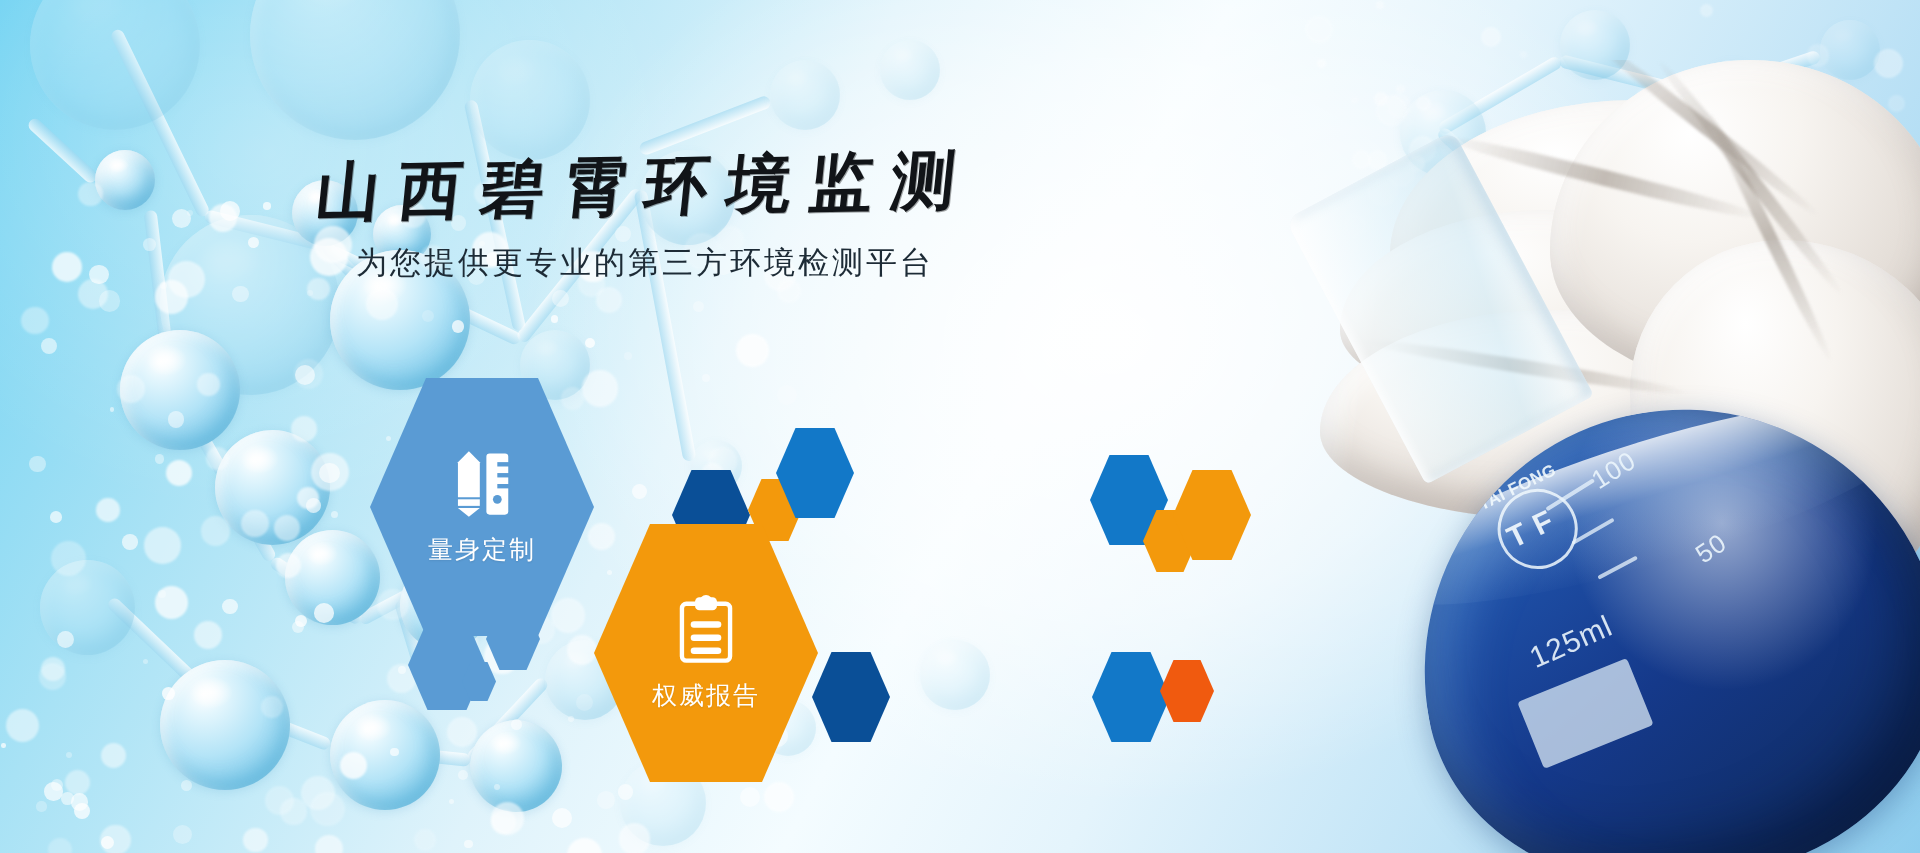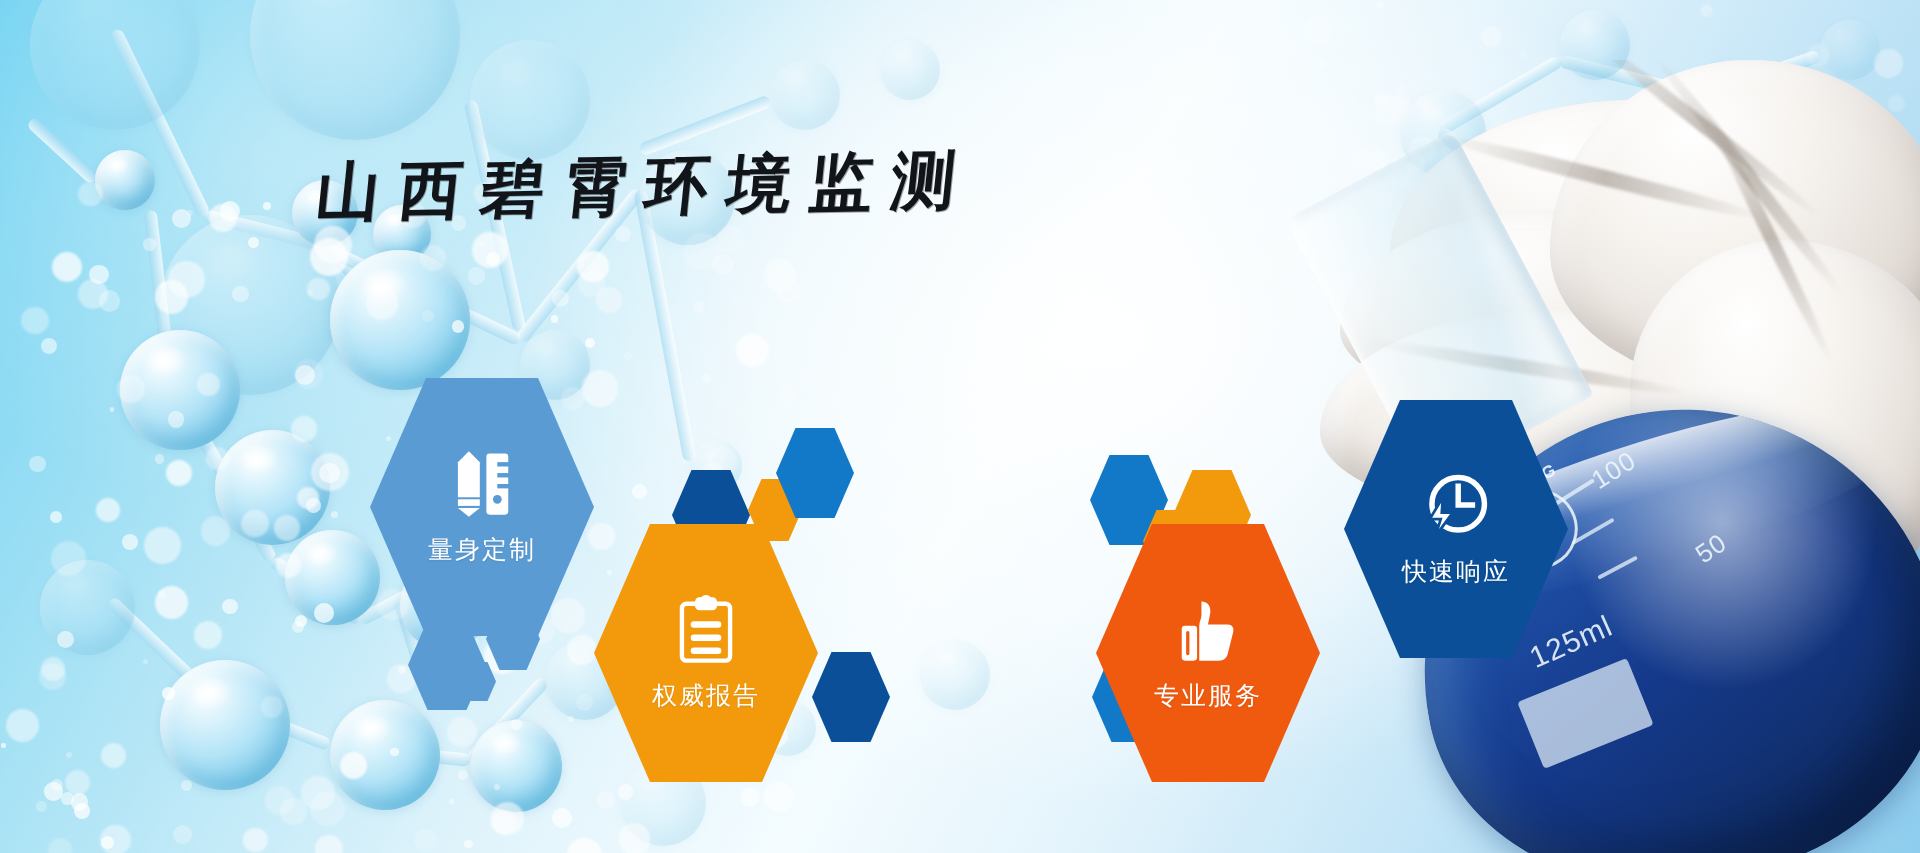--- a/index.html
+++ b/index.html
@@ -476,20 +476,21 @@
       <div class="hex deco md" style="left: 812px; top: 652px; background: rgb(10, 79, 151);"></div>
       <div class="hex deco md" style="left: 1090px; top: 455px; background: rgb(18, 120, 200);"></div>
       <div class="hex deco sm" style="left: 1143px; top: 510px; background: rgb(243, 153, 12);"></div>
       <div class="hex deco md" style="left: 1173px; top: 470px; background: rgb(243, 153, 12);"></div>
       <div class="hex deco md" style="left: 1092px; top: 652px; background: rgb(18, 120, 200);"></div>
       <div class="hex deco sm" style="left: 1160px; top: 660px; background: rgb(240, 90, 15);"></div>
     </div>
 
   <div id="title-block">
     <div id="main-title">山西碧霄环境监测</div>
+    <div id="sub-title">为您提供更专业的第三方环境检测平台</div>
   </div>
 
   <div class="hex big" style="left: 370px; top: 378px; background: rgb(90, 155, 212);">
     <span class="ico">
       <svg viewBox="0 0 64 64" width="70" height="70" aria-hidden="true">
         <polygon points="10,12 20,2 30,12 30,44 10,44" fill="#fff"></polygon>
         <rect x="10" y="46" width="20" height="6" fill="#fff"></rect>
         <polygon points="10,54 30,54 20,62" fill="#fff"></polygon>
         <rect x="36" y="4" width="20" height="56" rx="3" fill="#fff"></rect>
         <rect x="46" y="12" width="12" height="4" fill="#5a9bd4"></rect>
@@ -509,35 +510,15 @@
         <circle cx="32" cy="6" r="6" fill="#fff"></circle>
         <rect x="18" y="24" width="28" height="6" rx="3" fill="#fff"></rect>
         <rect x="18" y="36" width="28" height="6" rx="3" fill="#fff"></rect>
         <rect x="18" y="48" width="28" height="6" rx="3" fill="#fff"></rect>
       </svg>
     </span>
     <span class="lbl">权威报告</span>
   </div>
 
 
-  <div class="hex big" style="left: 1096px; top: 524px; background: rgb(240, 90, 15);">
-    <span class="ico">
-      <svg viewBox="0 0 64 64" width="70" height="70" aria-hidden="true">
-        <path d="M26 6 c6 0 9 5 8 11 l-2 10 h18 c4 0 6 3 5 7 l-5 20 c-1 4 -4 6 -8 6 H24 V28 c0 -4 2 -6 2 -10 z" fill="#fff"></path>
-        <rect x="8" y="28" width="14" height="32" rx="3" fill="#fff"></rect>
-        <rect x="12" y="33" width="3" height="22" rx="1.5" fill="#f05a0f"></rect>
-      </svg>
-    </span>
-    <span class="lbl">专业服务</span>
-  </div>
-
-  <div class="hex big" style="left: 1344px; top: 400px; background: rgb(10, 79, 151);">
-    <span class="ico">
-      <svg viewBox="0 0 64 64" width="70" height="70" aria-hidden="true">
-        <circle cx="34" cy="30" r="24" fill="none" stroke="#fff" stroke-width="5"></circle>
-        <path d="M34 14 L34 31 L47 31" fill="none" stroke="#fff" stroke-width="5" stroke-linecap="square"></path>
-        <path d="M20 24 L8 44 h10 l-5 16 l16 -22 h-10 z" fill="#fff" stroke="#0a4f97" stroke-width="2.5"></path>
-      </svg>
-    </span>
-    <span class="lbl">快速响应</span>
-  </div>
+
 
 </div>
 
 </body></html>

